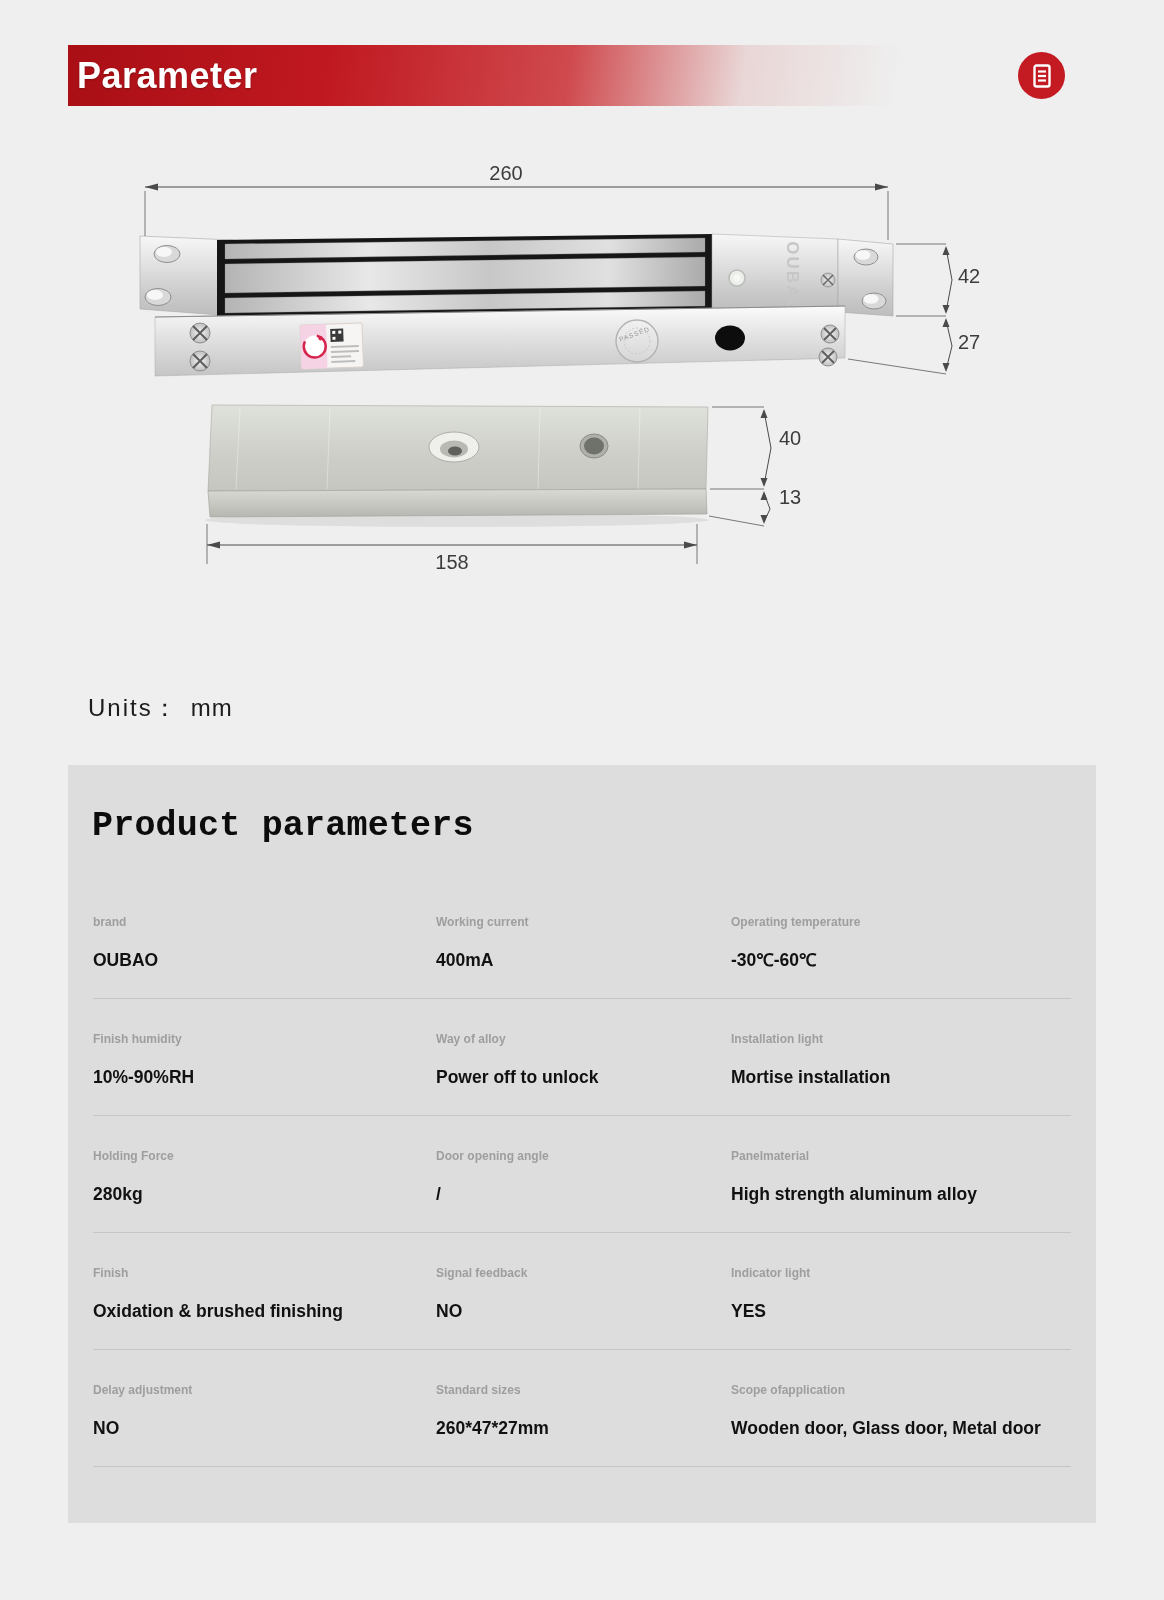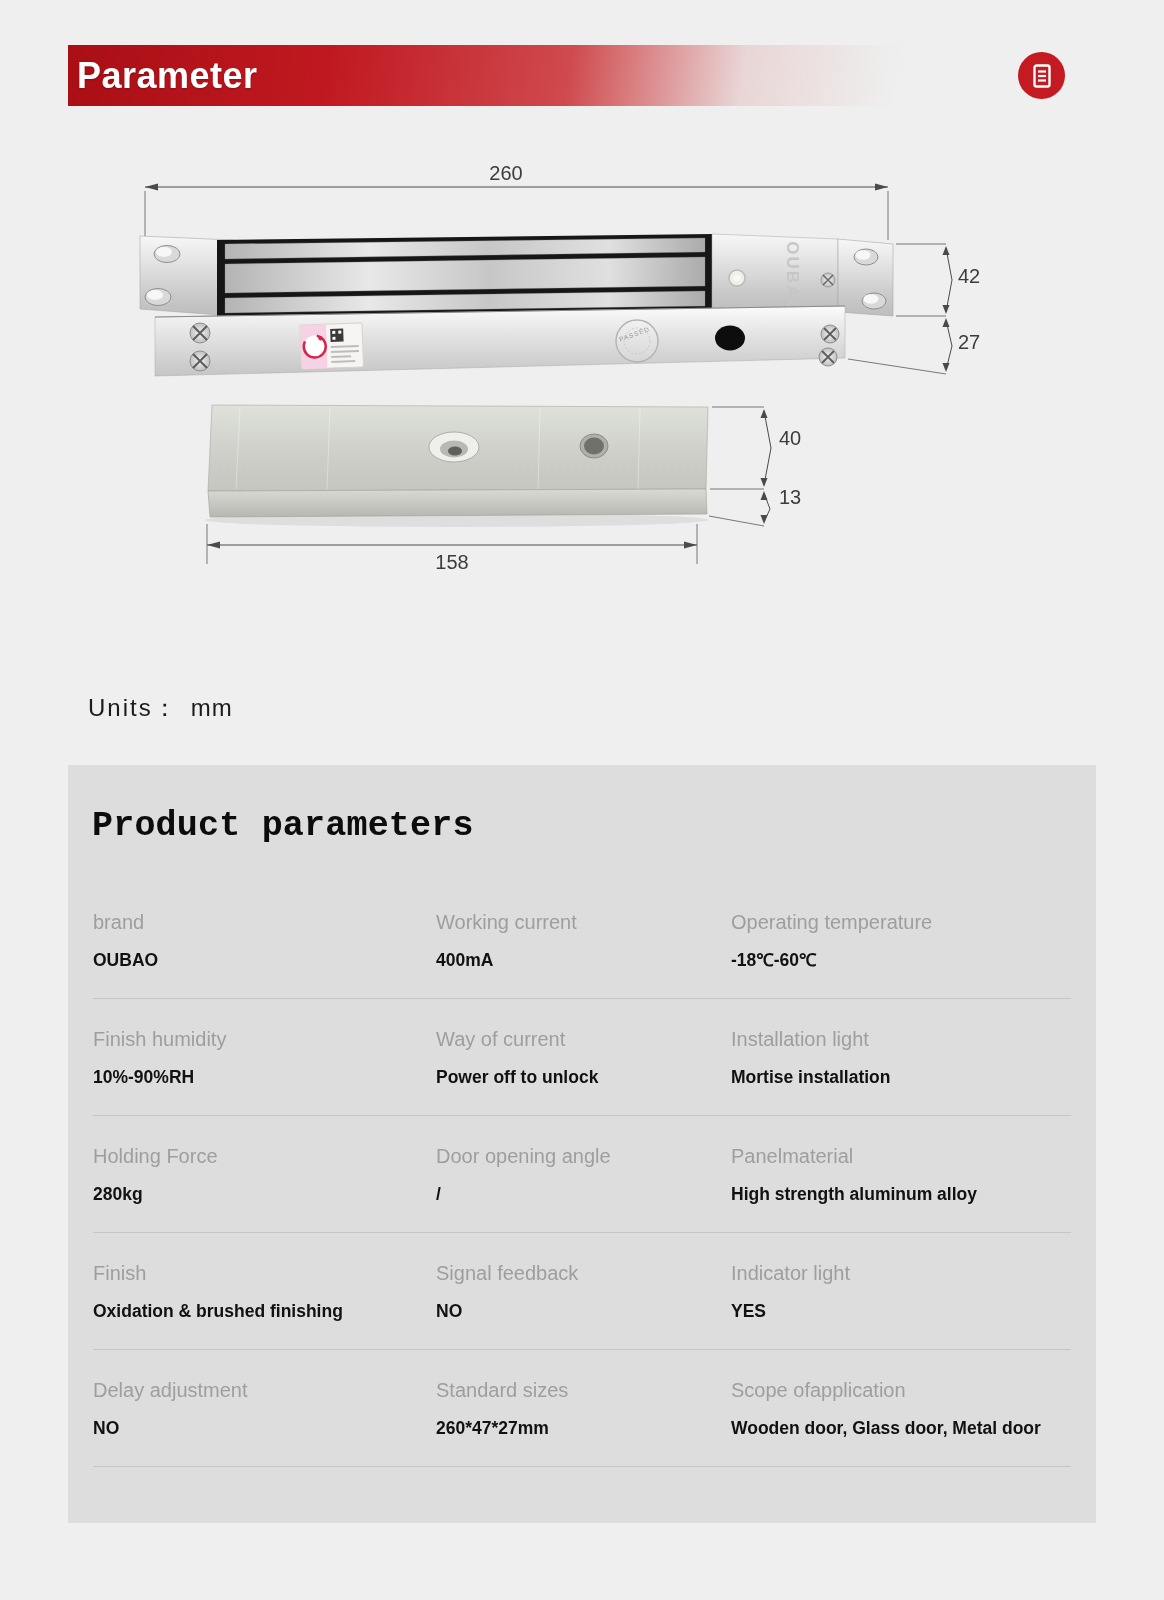--- a/index.html
+++ b/index.html
@@ -24,21 +24,21 @@
 
   
   .panel{position:absolute;left:68px;top:765px;width:1028px;height:758px;background:#dddddd;}
   .panel-title{margin:40px 0 0 24px;font-size:35px;line-height:42px;font-weight:700;
     color:#0c0c0c;letter-spacing:.2px;font-family:Liberation Mono, monospace;}
   .param-grid{margin:0 25px;}
   .prow{display:grid;grid-template-columns:343px 295px 1fr;
     border-bottom:1px solid #c6c6c6;padding:31px 0 29px;}
   .prow.first{margin-top:66px;padding-top:0;}
   .prow.last{}
-  .plabel{margin:0;font-size:20px;line-height:18px;color:#9e9e9e;font-weight:400;}
+  .plabel{margin:0;font-size:12px;line-height:18px;color:#9e9e9e;font-weight:700;}
   .pvalue{margin:20px 0 0;font-size:17.5px;line-height:18px;color:#111;font-weight:700;}
 </style>
 </head>
 <body>
 
 <div class="page">
 
   <div class="header-bar">
     <div class="header-title">Parameter</div>
   </div>
@@ -222,31 +222,31 @@
         <div class="pcell">
           <p class="plabel">brand</p>
           <p class="pvalue">OUBAO</p>
         </div>
         <div class="pcell">
           <p class="plabel">Working current</p>
           <p class="pvalue">400mA</p>
         </div>
         <div class="pcell">
           <p class="plabel">Operating temperature</p>
-          <p class="pvalue">-18℃-60℃</p>
+          <p class="pvalue">-30℃-60℃</p>
         </div>
       </div>
 
       <div class="prow">
         <div class="pcell">
           <p class="plabel">Finish humidity</p>
           <p class="pvalue">10%-90%RH</p>
         </div>
         <div class="pcell">
-          <p class="plabel">Way of current</p>
+          <p class="plabel">Way of alloy</p>
           <p class="pvalue">Power off to unlock</p>
         </div>
         <div class="pcell">
           <p class="plabel">Installation light</p>
           <p class="pvalue">Mortise installation</p>
         </div>
       </div>
 
       <div class="prow">
         <div class="pcell">

